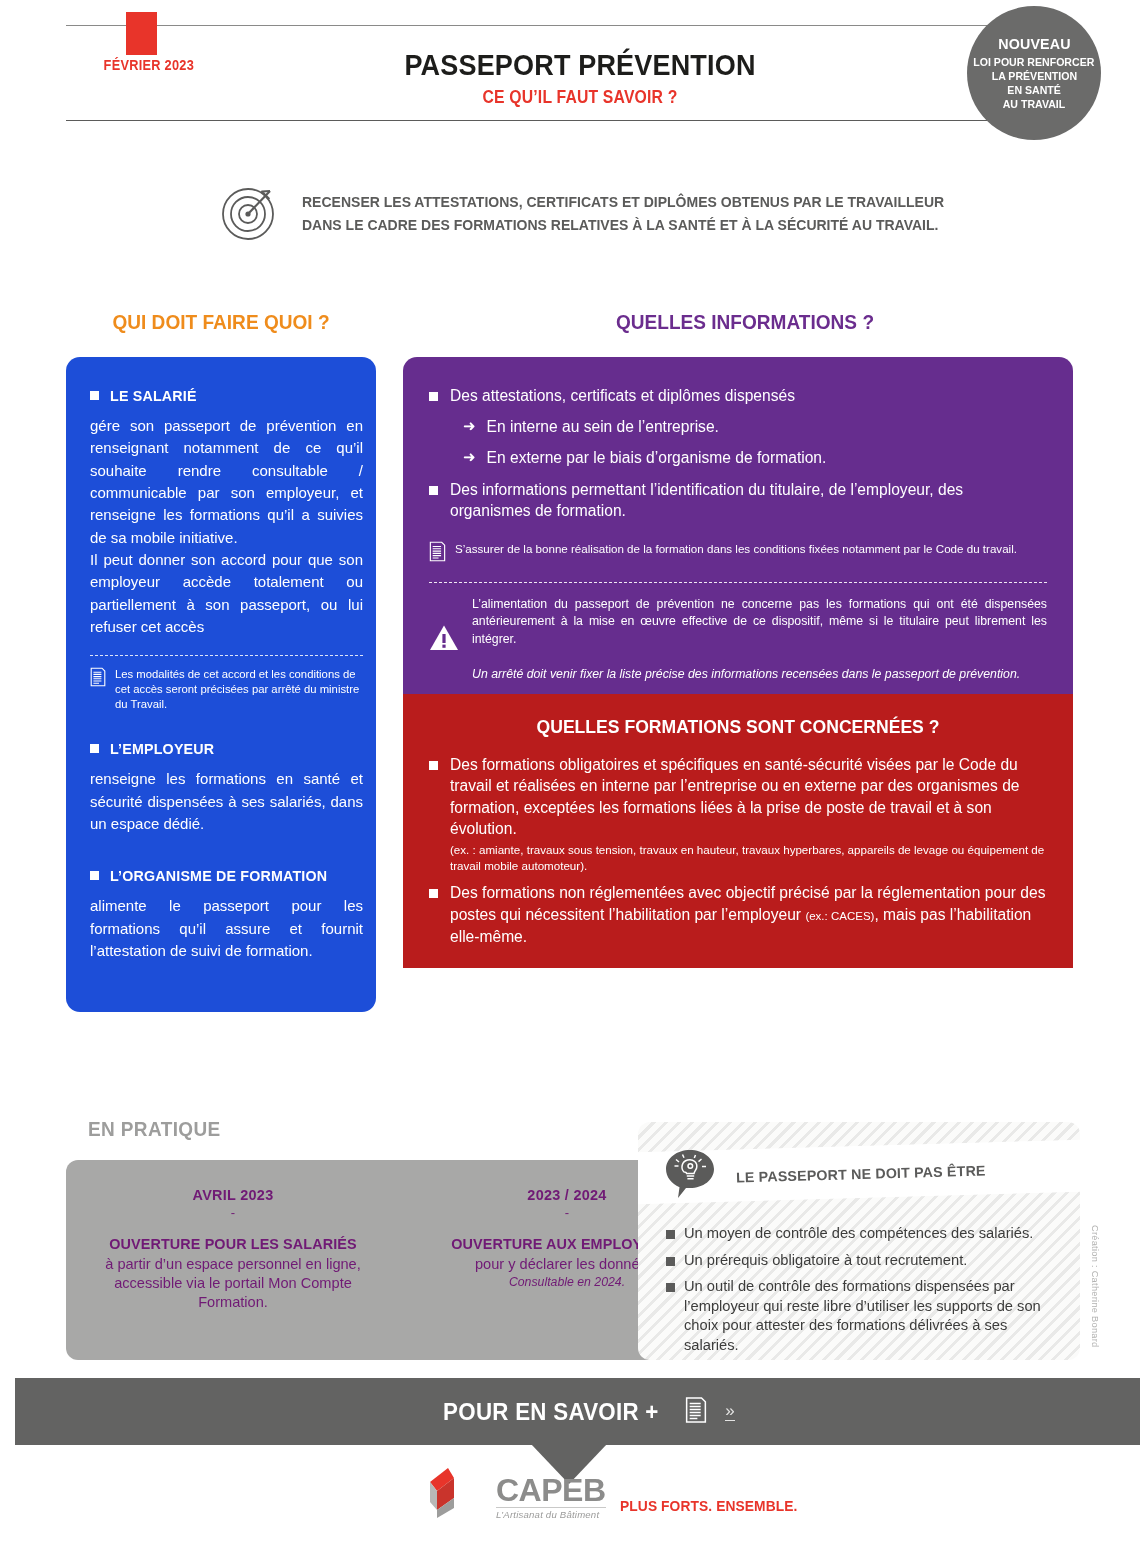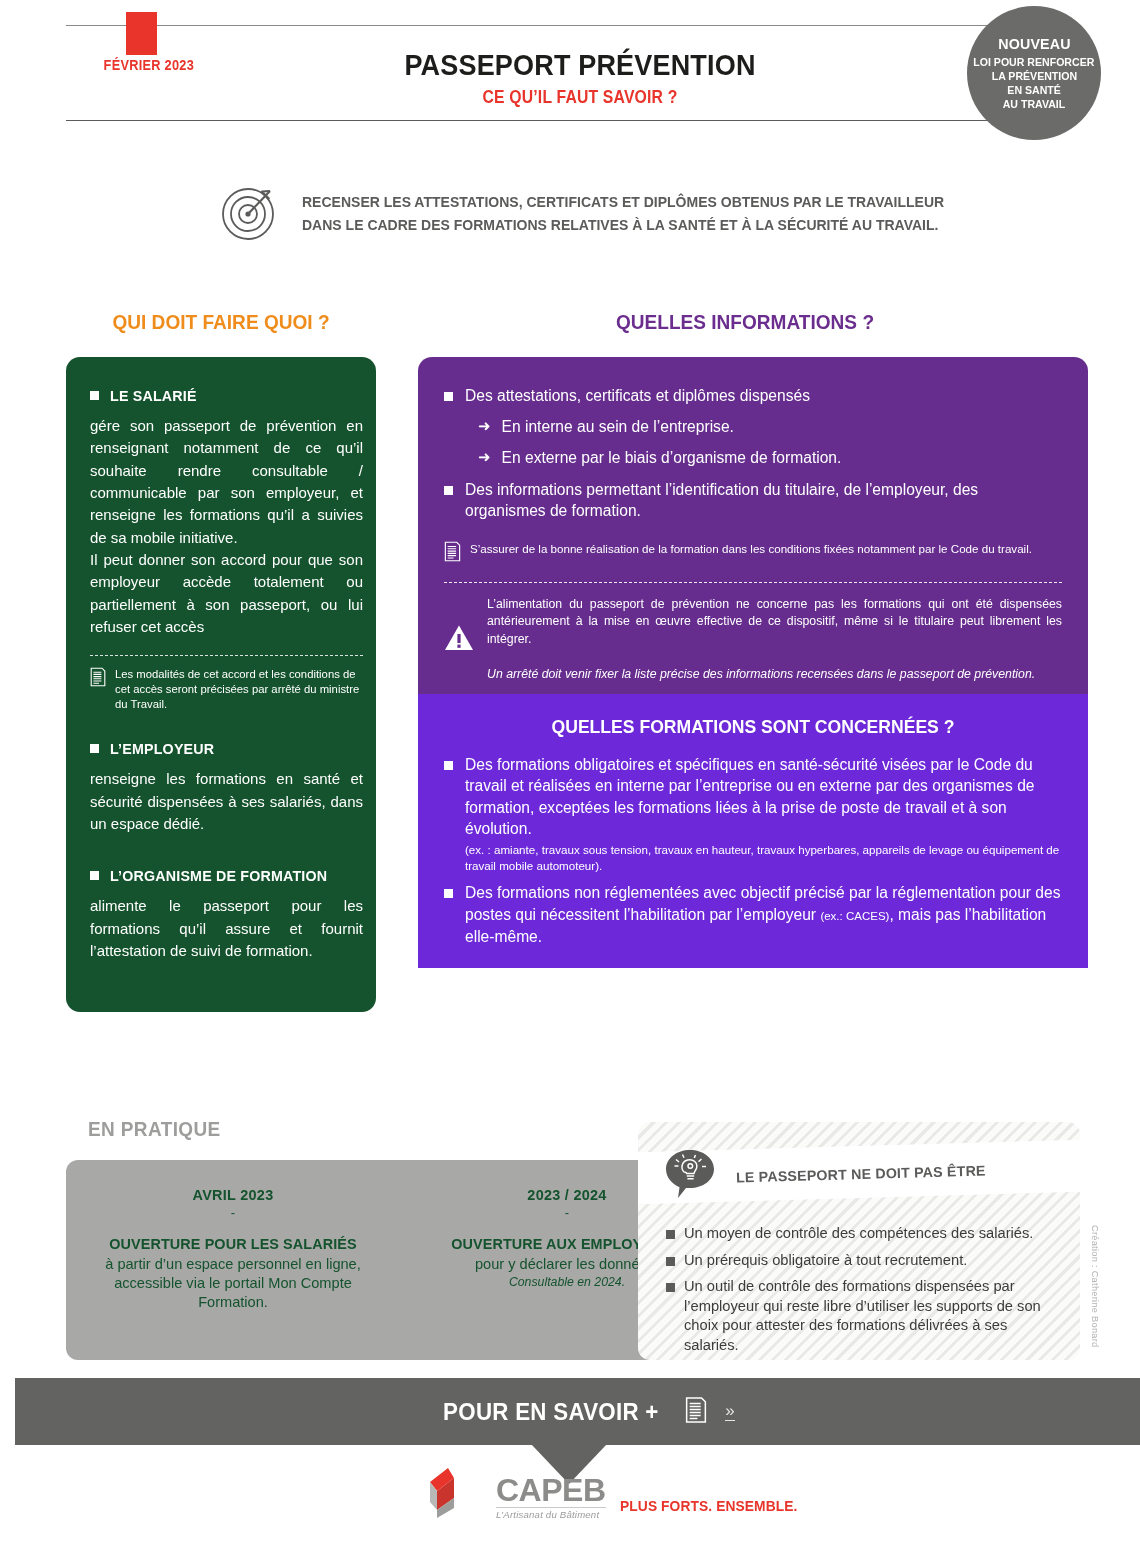--- a/index.html
+++ b/index.html
@@ -42,56 +42,56 @@
     letter-spacing:0px;transform:scaleX(.96);transform-origin:left center;}
 
   
   .h-left{position:absolute;left:66px;top:310px;width:310px;text-align:center;
     color:#ef8c1c;font-size:20.5px;font-weight:700;transform:scaleX(.93);transform-origin:center;}
   .h-right{position:absolute;left:410px;top:310px;width:670px;text-align:center;
     color:#6b2d8e;font-size:20.5px;font-weight:700;transform:scaleX(.93);transform-origin:center;}
 
   
   .card-orange{position:absolute;left:66px;top:357px;width:310px;height:655px;
-    background:#14532d;border-radius:14px;padding:30px 13px 0 24px;box-sizing:border-box;color:#fff;}
+    background:#1d4ed8;border-radius:14px;padding:30px 13px 0 24px;box-sizing:border-box;color:#fff;}
   .ti{display:flex;align-items:center;gap:11px;margin-bottom:11px;}
   .sq{width:9px;height:9px;background:#fff;flex:0 0 auto;}
   .ti-label{font-size:15px;font-weight:700;letter-spacing:.2px;transform:scaleX(.95);transform-origin:left center;}
   .o-body{font-size:15px;line-height:1.49;text-align:justify;color:#fff;font-weight:400;}
   .o-body p{margin:0;}
   .dashsep{border-top:1.5px dashed rgba(255,255,255,.85);margin:17px 0 11px 0;}
   .note{display:flex;gap:9px;align-items:flex-start;}
   .note-txt{font-size:11.3px;line-height:1.32;color:#fff;}
   .gap-a{height:28px;}
   .gap-b{height:32px;}
 
   
-  .card-purple{position:absolute;left:418px;top:357px;width:670px;height:655px;
+  .card-purple{position:absolute;left:403px;top:357px;width:670px;height:655px;
     border-radius:14px;overflow:hidden;}
   .pp-top{background:#662d8e;padding:28px 26px 10px 26px;box-sizing:border-box;color:#fff;}
-  .pp-bot{background:#6d28d9;padding:18px 26px 8px 26px;box-sizing:border-box;color:#fff;min-height:274px;}
+  .pp-bot{background:#b91c1c;padding:18px 26px 8px 26px;box-sizing:border-box;color:#fff;min-height:274px;}
   .bul{display:flex;gap:12px;align-items:flex-start;margin-bottom:9px;}
   .bul .sq{margin-top:7px;}
   .bul-txt{font-size:15.6px;line-height:1.38;}
   .arr{display:flex;gap:11px;align-items:flex-start;margin:0 0 10px 34px;}
   .arr-icon{font-size:15px;line-height:1.3;color:#fff;flex:0 0 auto;}
   .p-note{display:flex;gap:9px;align-items:flex-start;margin-top:19px;}
   .p-note-txt{font-size:11.6px;line-height:1.35;}
   .dashsep2{border-top:1.5px dashed rgba(255,255,255,.9);margin:16px 0 13px 0;}
   .warn{display:flex;gap:13px;align-items:center;}
   .warn-txt{font-size:12.3px;line-height:1.45;text-align:justify;}
   .warn-ital{font-style:italic;display:block;margin-top:17px;}
   .pp-head{text-align:center;font-size:18.5px;font-weight:700;margin:4px 0 16px 0;transform:scaleX(.95);}
   .sub-ex{font-size:11.6px;line-height:1.36;display:block;margin-top:2px;}
   .inl-sm{font-size:11.5px;}
 
   
   .h-pratique{position:absolute;left:88px;top:1118px;font-size:20px;font-weight:700;color:#9d9d9c;letter-spacing:.4px;transform:scaleX(.95);transform-origin:left center;}
   .gray-card{position:absolute;left:66px;top:1160px;width:668px;height:200px;
-    background:#a8a8a7;border-radius:12px;display:flex;color:#14532d;}
+    background:#a8a8a7;border-radius:12px;display:flex;color:#701a75;}
   .gc-col{flex:1;padding:26px 14px 0 14px;box-sizing:border-box;text-align:center;}
   .gc-date{font-size:15.2px;font-weight:700;letter-spacing:.3px;transform:scaleX(.95);}
   .gc-dash{font-size:13px;margin:2px 0 14px 0;}
   .gc-h{font-size:15px;font-weight:700;line-height:1.3;letter-spacing:.1px;transform:scaleX(.96);}
   .gc-t{font-size:14.6px;line-height:1.33;margin-top:1px;}
   .gc-i{font-size:12.3px;font-style:italic;margin-top:1px;}
 
   
   .hatch-card{position:absolute;left:638px;top:1122px;width:442px;height:238px;border-radius:12px;
     background:

